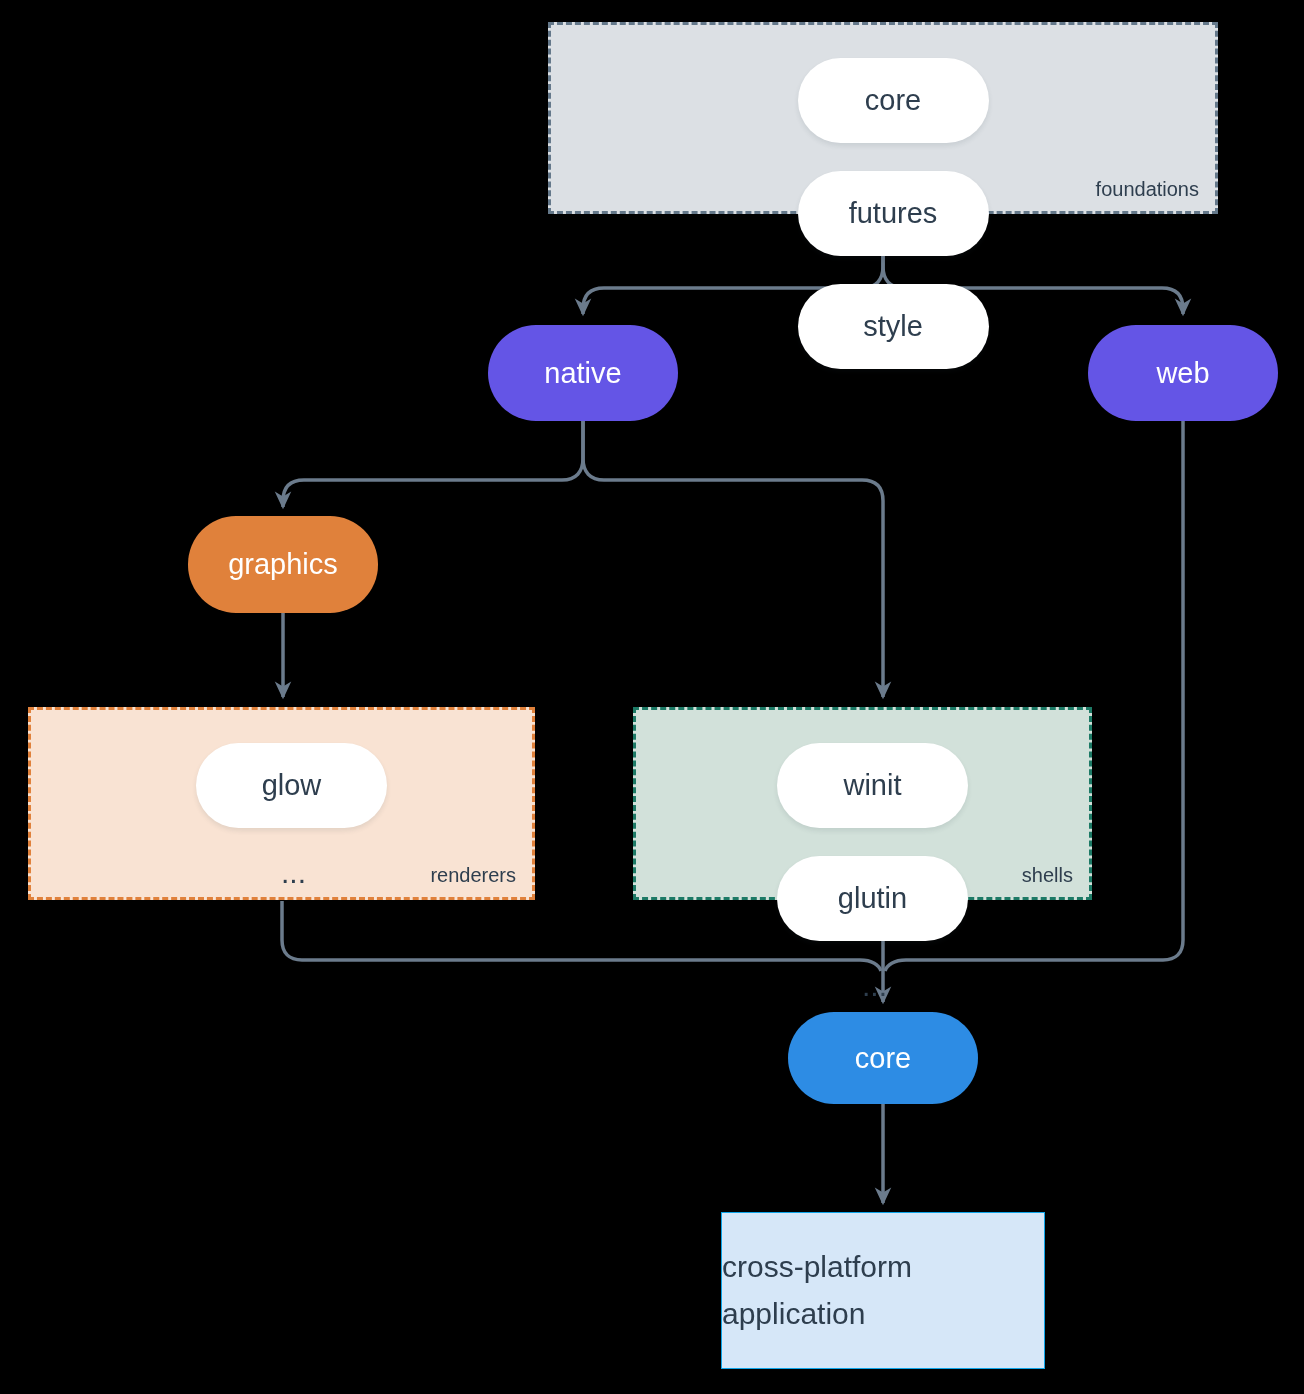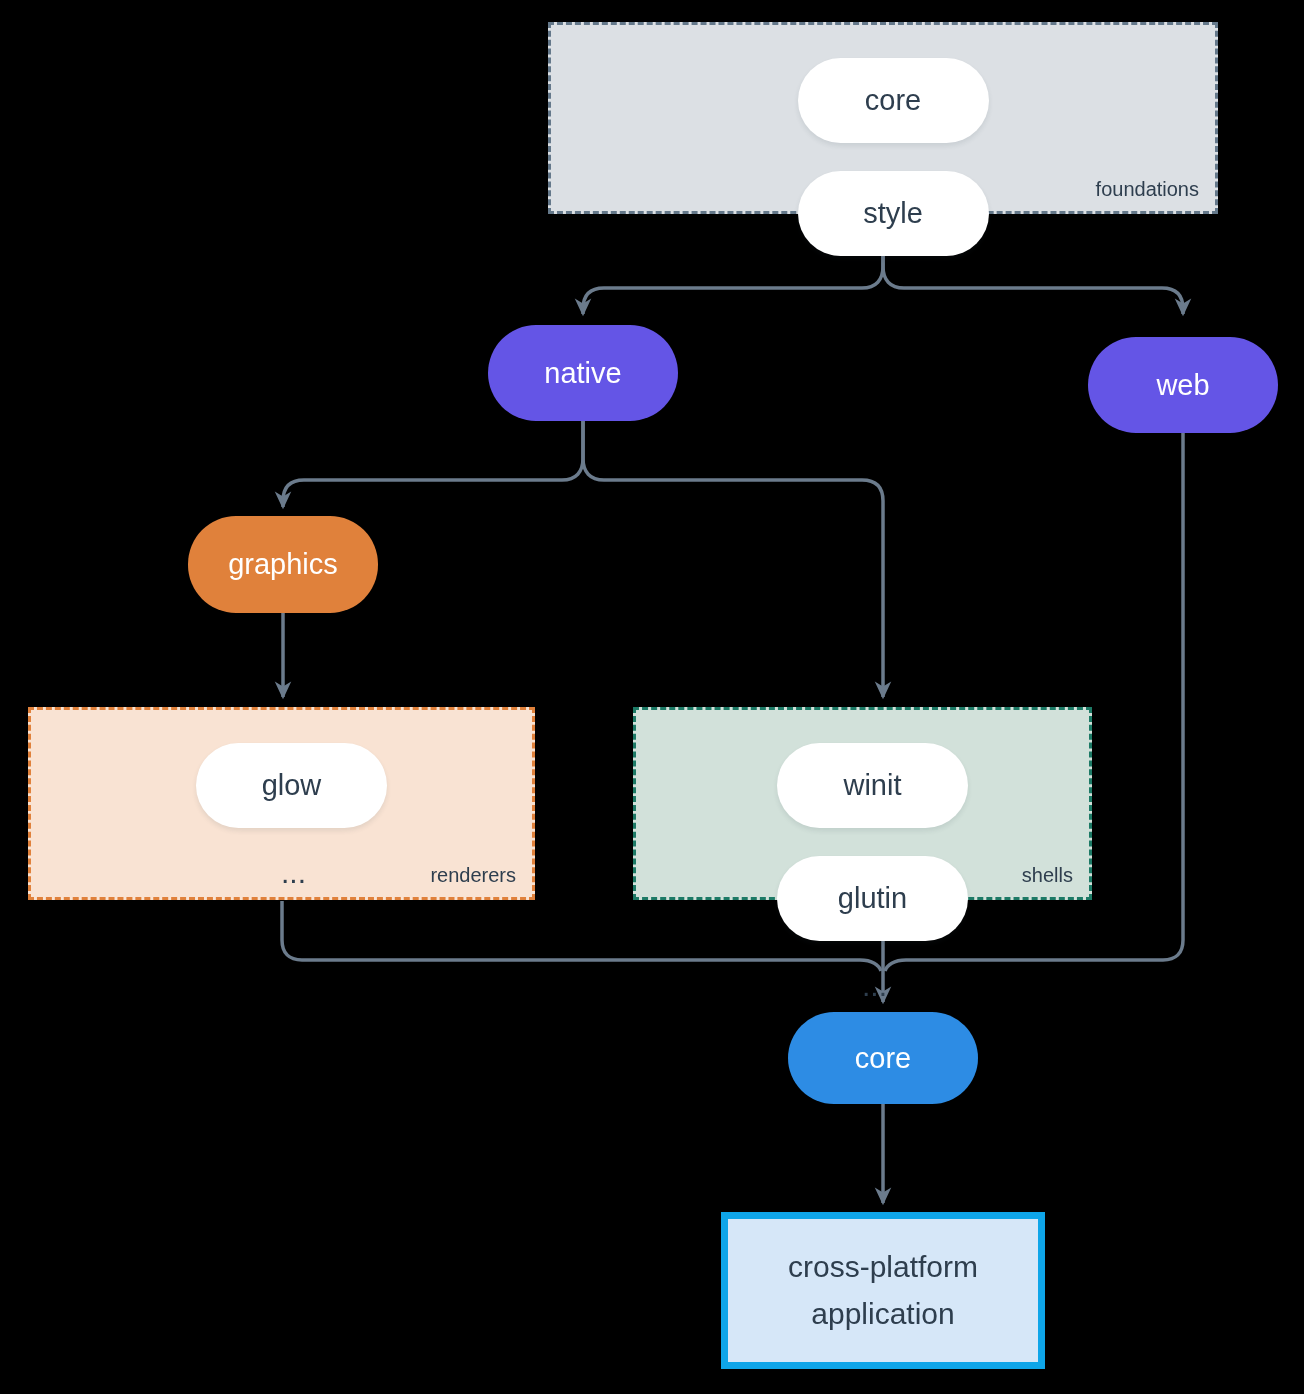--- a/index.html
+++ b/index.html
@@ -59,35 +59,34 @@
   .node {
     position: absolute;
     display: flex;
     align-items: center;
     justify-content: center;
     color: #ffffff;
     font-size: 29px;
     border-radius: 48px;
   }
   .node-native   { left: 488px;  top: 325px;  width: 190px; height: 96px; background: #6455e6; text-align: center; }
-  .node-web      { left: 1088px; top: 325px;  width: 190px; height: 96px; background: #6455e6; margin-top: 12px; }
+  .node-web      { left: 1088px; top: 325px;  width: 190px; height: 96px; background: #6455e6; }
   .node-graphics { left: 188px;  top: 516px;  width: 190px; height: 97px; background: #e0813b; }
   .node-iced     { left: 788px;  top: 1012px; width: 190px; height: 92px; background: #2d8ce4; }
 
   
   .app-box {
     position: absolute;
     left: 721px; top: 1212px;
     width: 324px; height: 157px;
     box-sizing: border-box;
     background: #d6e7f8;
-    border: 7px solid #0ea5e9;
+    border: 1px solid #0ea5e9;
     display: flex;
     flex-direction: column;
-    align-items: center;
     justify-content: center;
     color: #2e3e4e;
     font-size: 30px;
     line-height: 1.55;
   }
 </style>
 </head>
 <body>
 
 <div class="canvas">
@@ -107,20 +106,21 @@
       <path d="M282,901 V940 C282,953 289,960 302,960 H860 C872,960 879,965 881,971"></path>
       <path d="M1183,421 V940 C1183,953 1176,960 1163,960 H906 C894,960 887,965 885,971"></path>
       <path d="M883,901 V1002" marker-end="url(#arrow)"></path>
       <path d="M883,1104 V1203" marker-end="url(#arrow)"></path>
     </g>
   </svg>
 
   <section class="group group-foundations">
     <div class="pill-row">
       <div class="pill">core</div>
+      <div class="pill">futures</div>
       <div class="pill">style</div>
     </div>
     <span class="group-label">foundations</span>
   </section>
 
   <div class="node node-native">native</div>
   <div class="node node-web">web</div>
 
   <div class="node node-graphics">graphics</div>
 

